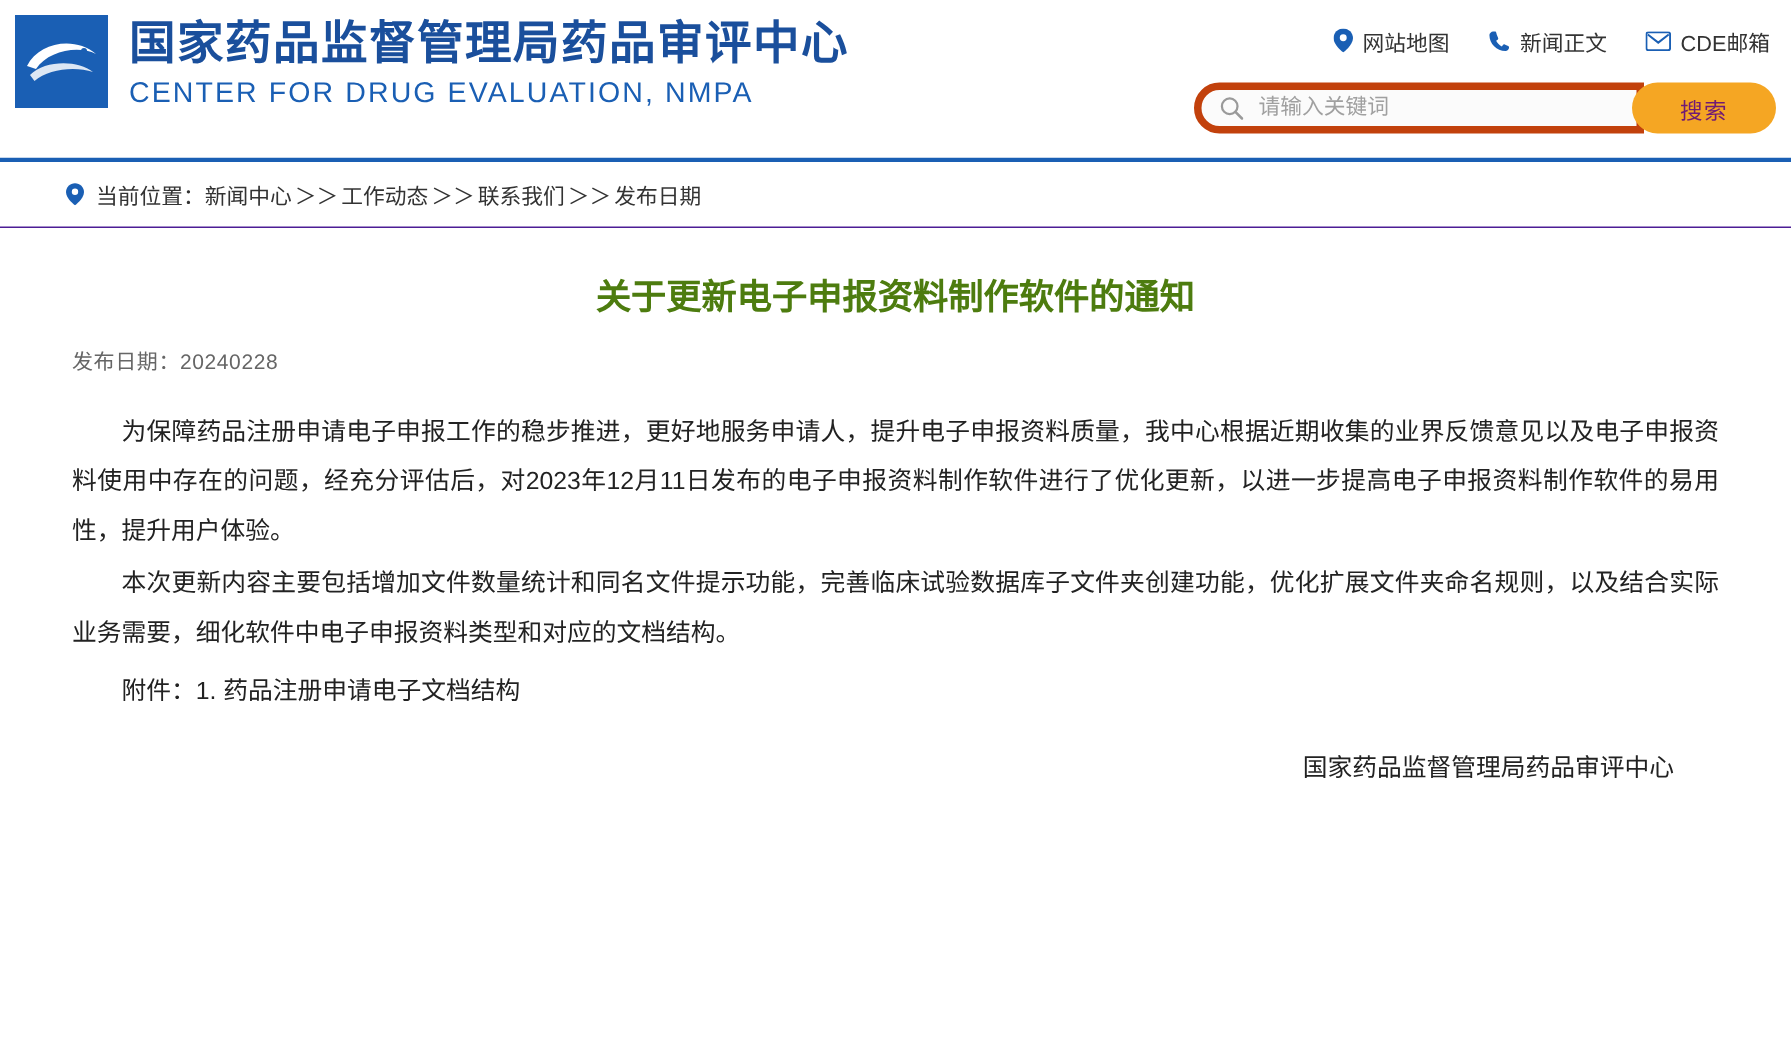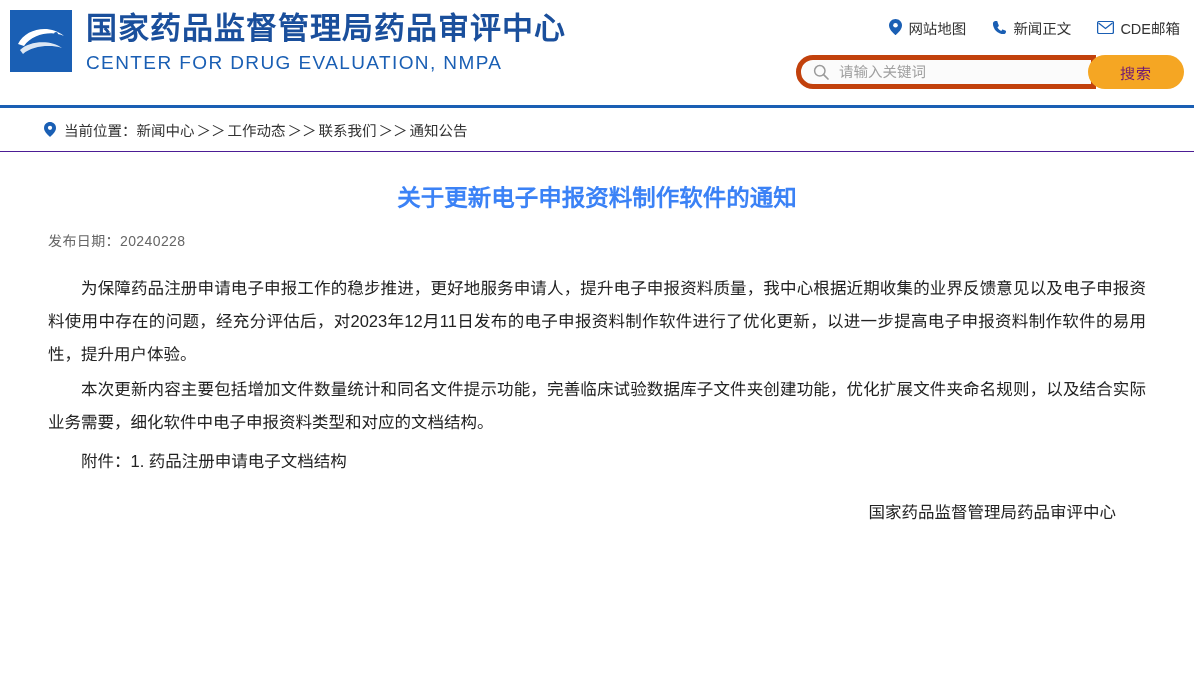--- a/index.html
+++ b/index.html
@@ -152,21 +152,21 @@
   .crumb-link { cursor: pointer; }
 
   
   .article {
     padding: 0 48px;
   }
   .article-title {
     text-align: center;
     font-size: 23.5px;
     font-weight: bold;
-    color: #3b82f6;
+    color: #4d7c0f;
     margin-top: 30px;
     line-height: 32px;
   }
   .article-date {
     text-align: left;
     font-size: 14px;
     color: #666666;
     margin-top: 16px;
     letter-spacing: .4px;
   }
@@ -284,21 +284,21 @@
       <circle cx="6.5" cy="6.2" r="2.3" fill="#ffffff"></circle>
     </svg>
   </span>
   <span class="crumb">当前位置：</span>
   <span class="crumb crumb-link">新闻中心</span>
   <span class="crumb-sep">＞＞</span>
   <span class="crumb crumb-link">工作动态</span>
   <span class="crumb-sep">＞＞</span>
   <span class="crumb crumb-link">联系我们</span>
   <span class="crumb-sep">＞＞</span>
-  <span class="crumb">通知公告</span>
+  <span class="crumb">发布日期</span>
 </div>
 
 <div class="article">
 
   <div class="article-title">关于更新电子申报资料制作软件的通知</div>
 
   <div class="article-date">
     <span>发布日期：</span><span>20240228</span>
   </div>
 

